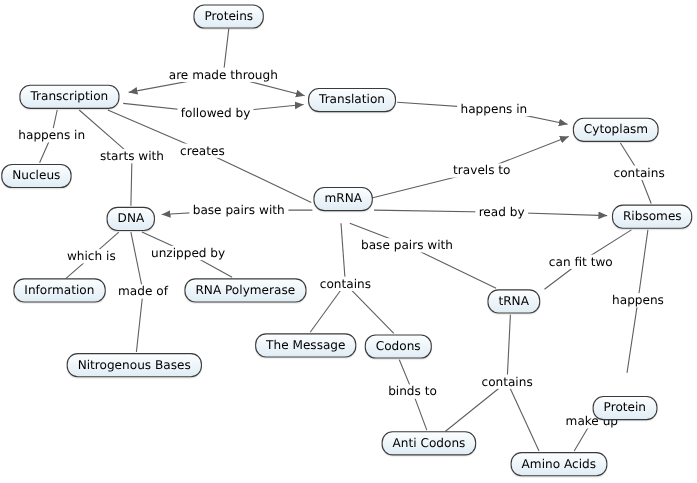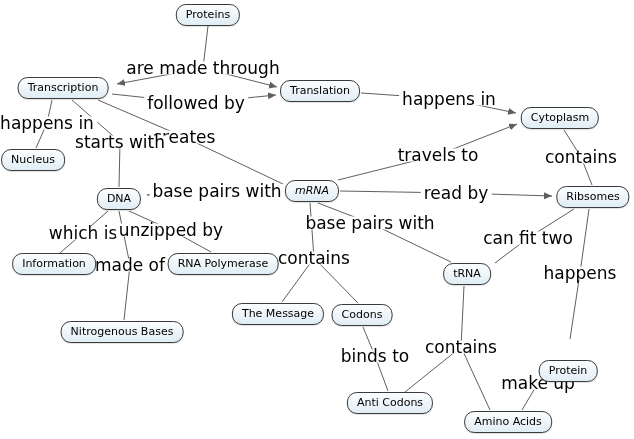--- a/index.html
+++ b/index.html
@@ -26,21 +26,21 @@
     stroke:var(--line-color);
     stroke-width:1;
     fill:none;
   }
   .edge-label{
     position:absolute;
     transform:translate(-50%,-50%);
     z-index:2;
     background:var(--background);
     color:var(--text-color);
-    font-size:17px;
+    font-size:11px;
     line-height:13px;
     padding:0 3px;
     white-space:nowrap;
   }
   .node{
     position:absolute;
     transform:translate(-50%,-50%);
     z-index:3;
     background:linear-gradient(to bottom,var(--node-bg-top),var(--node-bg-bottom));
     border:1px solid var(--node-border);
@@ -108,21 +108,21 @@
     <span class="edge-label" style="left: 580px; top: 273px;">happens</span>
     <span class="edge-label" style="left: 375px; top: 356px;">binds to</span>
     <span class="edge-label" style="left: 461px; top: 347px;">contains</span>
     <span class="edge-label" style="left: 538px; top: 383px;">make up</span>
     <div class="node" style="left: 208px; top: 15px;">Proteins</div>
     <div class="node" style="left: 320px; top: 91px;">Translation</div>
     <div class="node" style="left: 63px; top: 88px;">Transcription</div>
     <div class="node" style="left: 560px; top: 118px;">Cytoplasm</div>
     <div class="node" style="left: 33px; top: 160px;">Nucleus</div>
     <div class="node" style="left: 119px; top: 199px;">DNA</div>
-    <div class="node" style="left: 312px; top: 191px; font-style: italic;">mRNA</div>
+    <div class="node" style="left: 312px; top: 181px;">mRNA</div>
     <div class="node" style="left: 593px; top: 197px;">Ribsomes</div>
     <div class="node" style="left: 54px; top: 264px;">Information</div>
     <div class="node" style="left: 223px; top: 264px;">RNA Polymerase</div>
     <div class="node" style="left: 122px; top: 332px;">Nitrogenous Bases</div>
     <div class="node" style="left: 278px; top: 314px;">The Message</div>
     <div class="node" style="left: 362px; top: 315px;">Codons</div>
     <div class="node" style="left: 467px; top: 274px;">tRNA</div>
     <div class="node" style="left: 568px; top: 351px; margin-top: 20px;">Protein</div>
     <div class="node" style="left: 390px; top: 403px;">Anti Codons</div>
     <div class="node" style="left: 508px; top: 422px;">Amino Acids</div>

